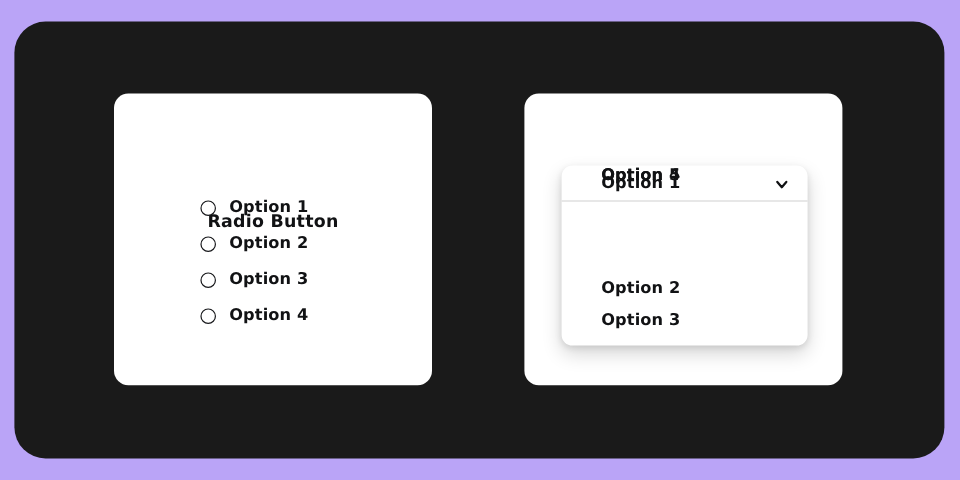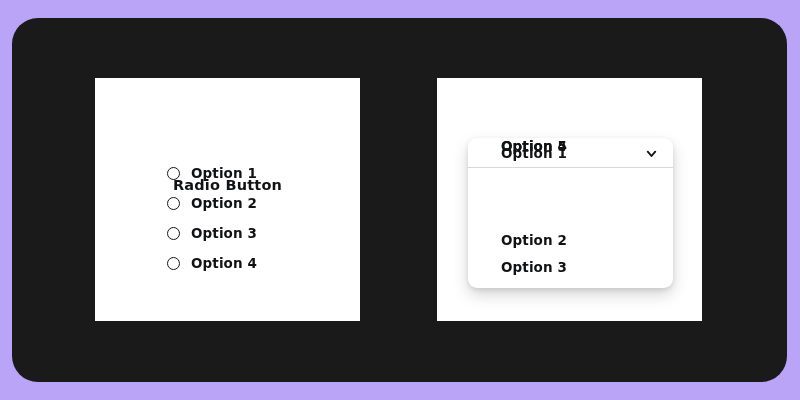--- a/index.html
+++ b/index.html
@@ -28,21 +28,21 @@
     width: 775px;
     height: 364px;
     background: #1a1a1a;
     border-radius: 26px;
   }
 
   
   .card {
     position: absolute;
     background: #ffffff;
-    border-radius: 0;
+    border-radius: 12px;
   }
   .card-radio {
     left: 95px;
     top: 78px;
     width: 265px;
     height: 243px;
   }
   .card-dropdown {
     left: 437px;
     top: 78px;

